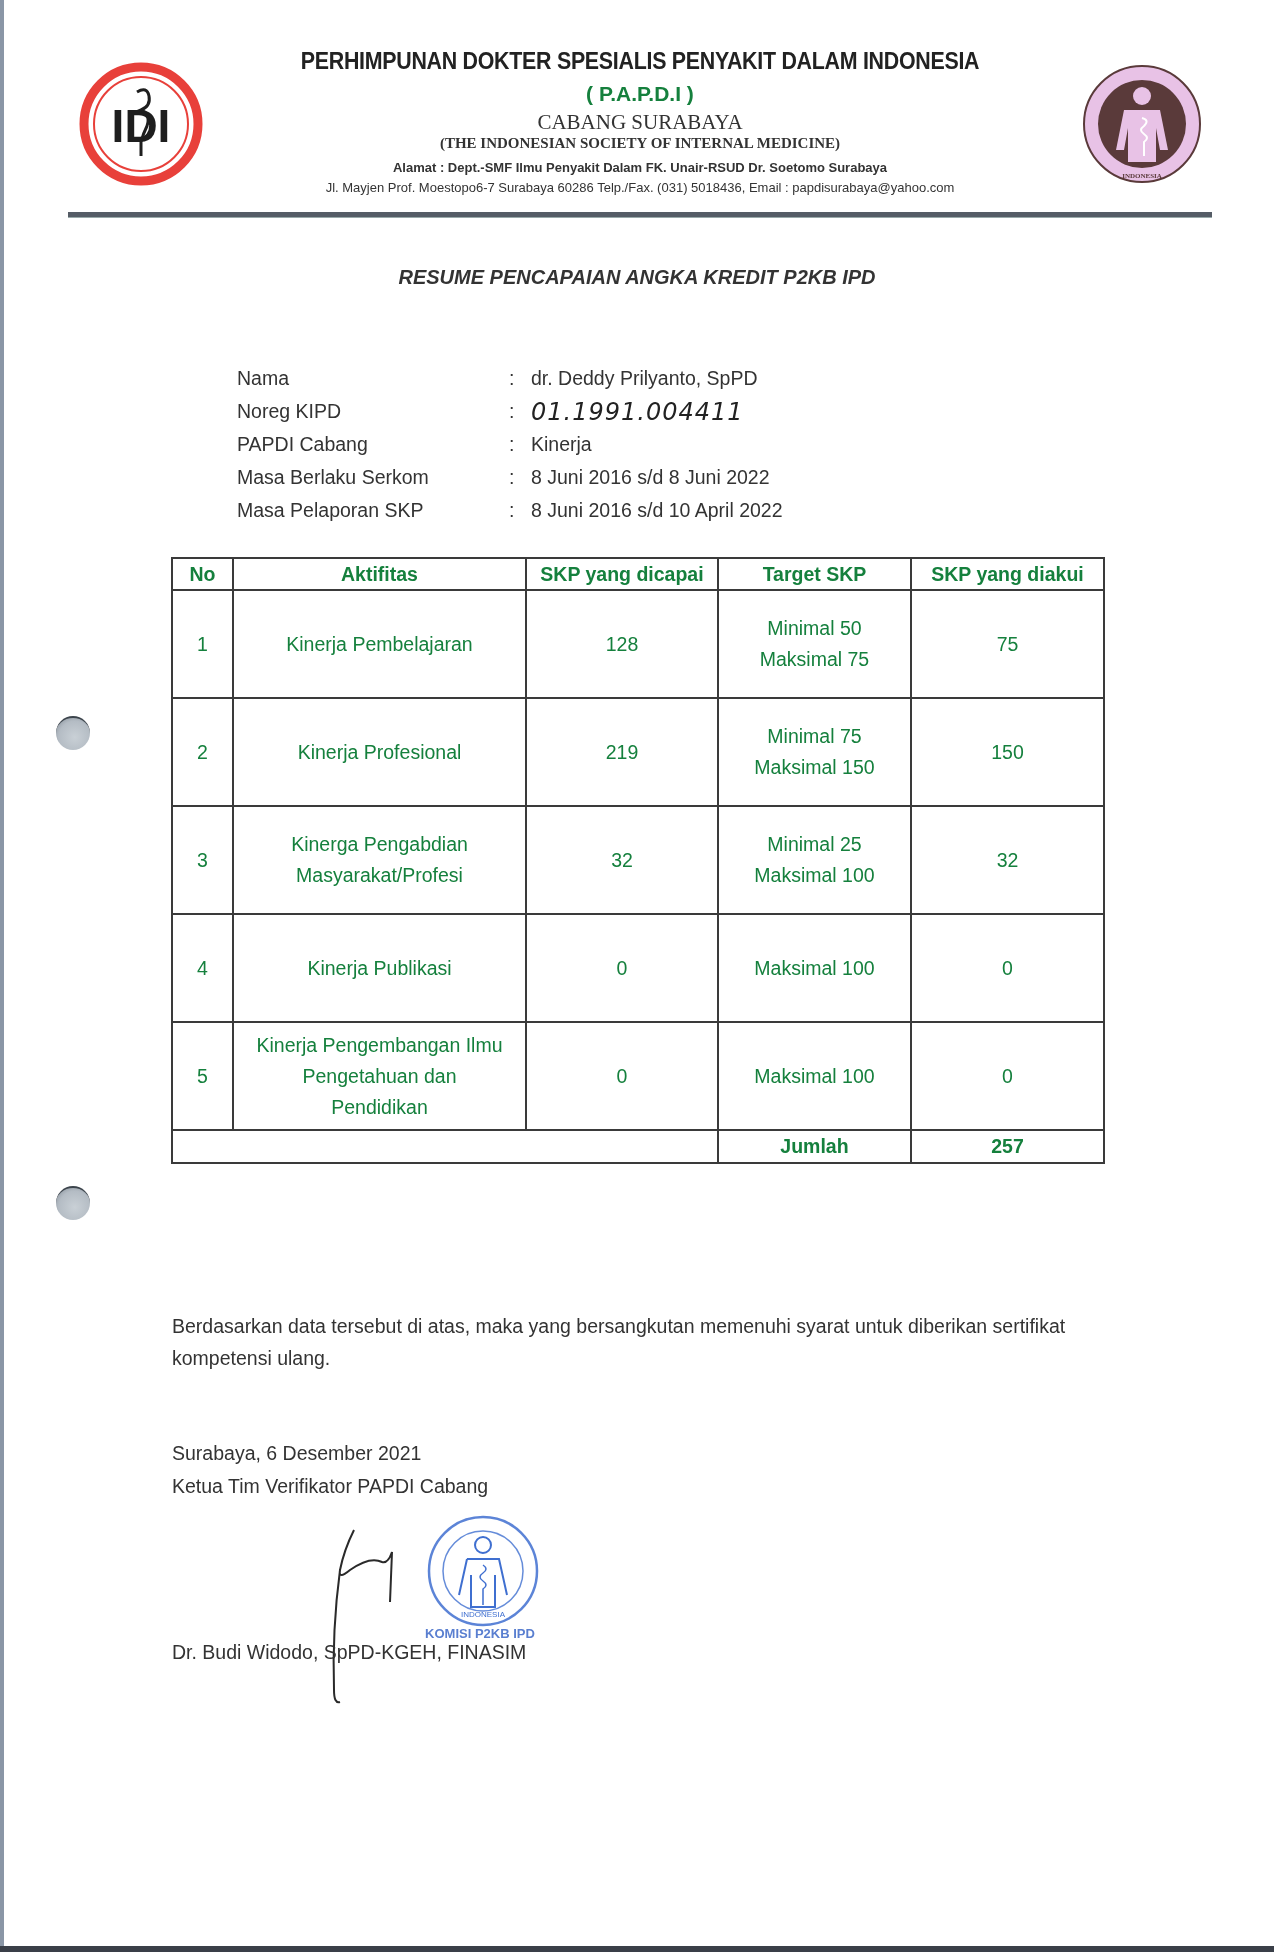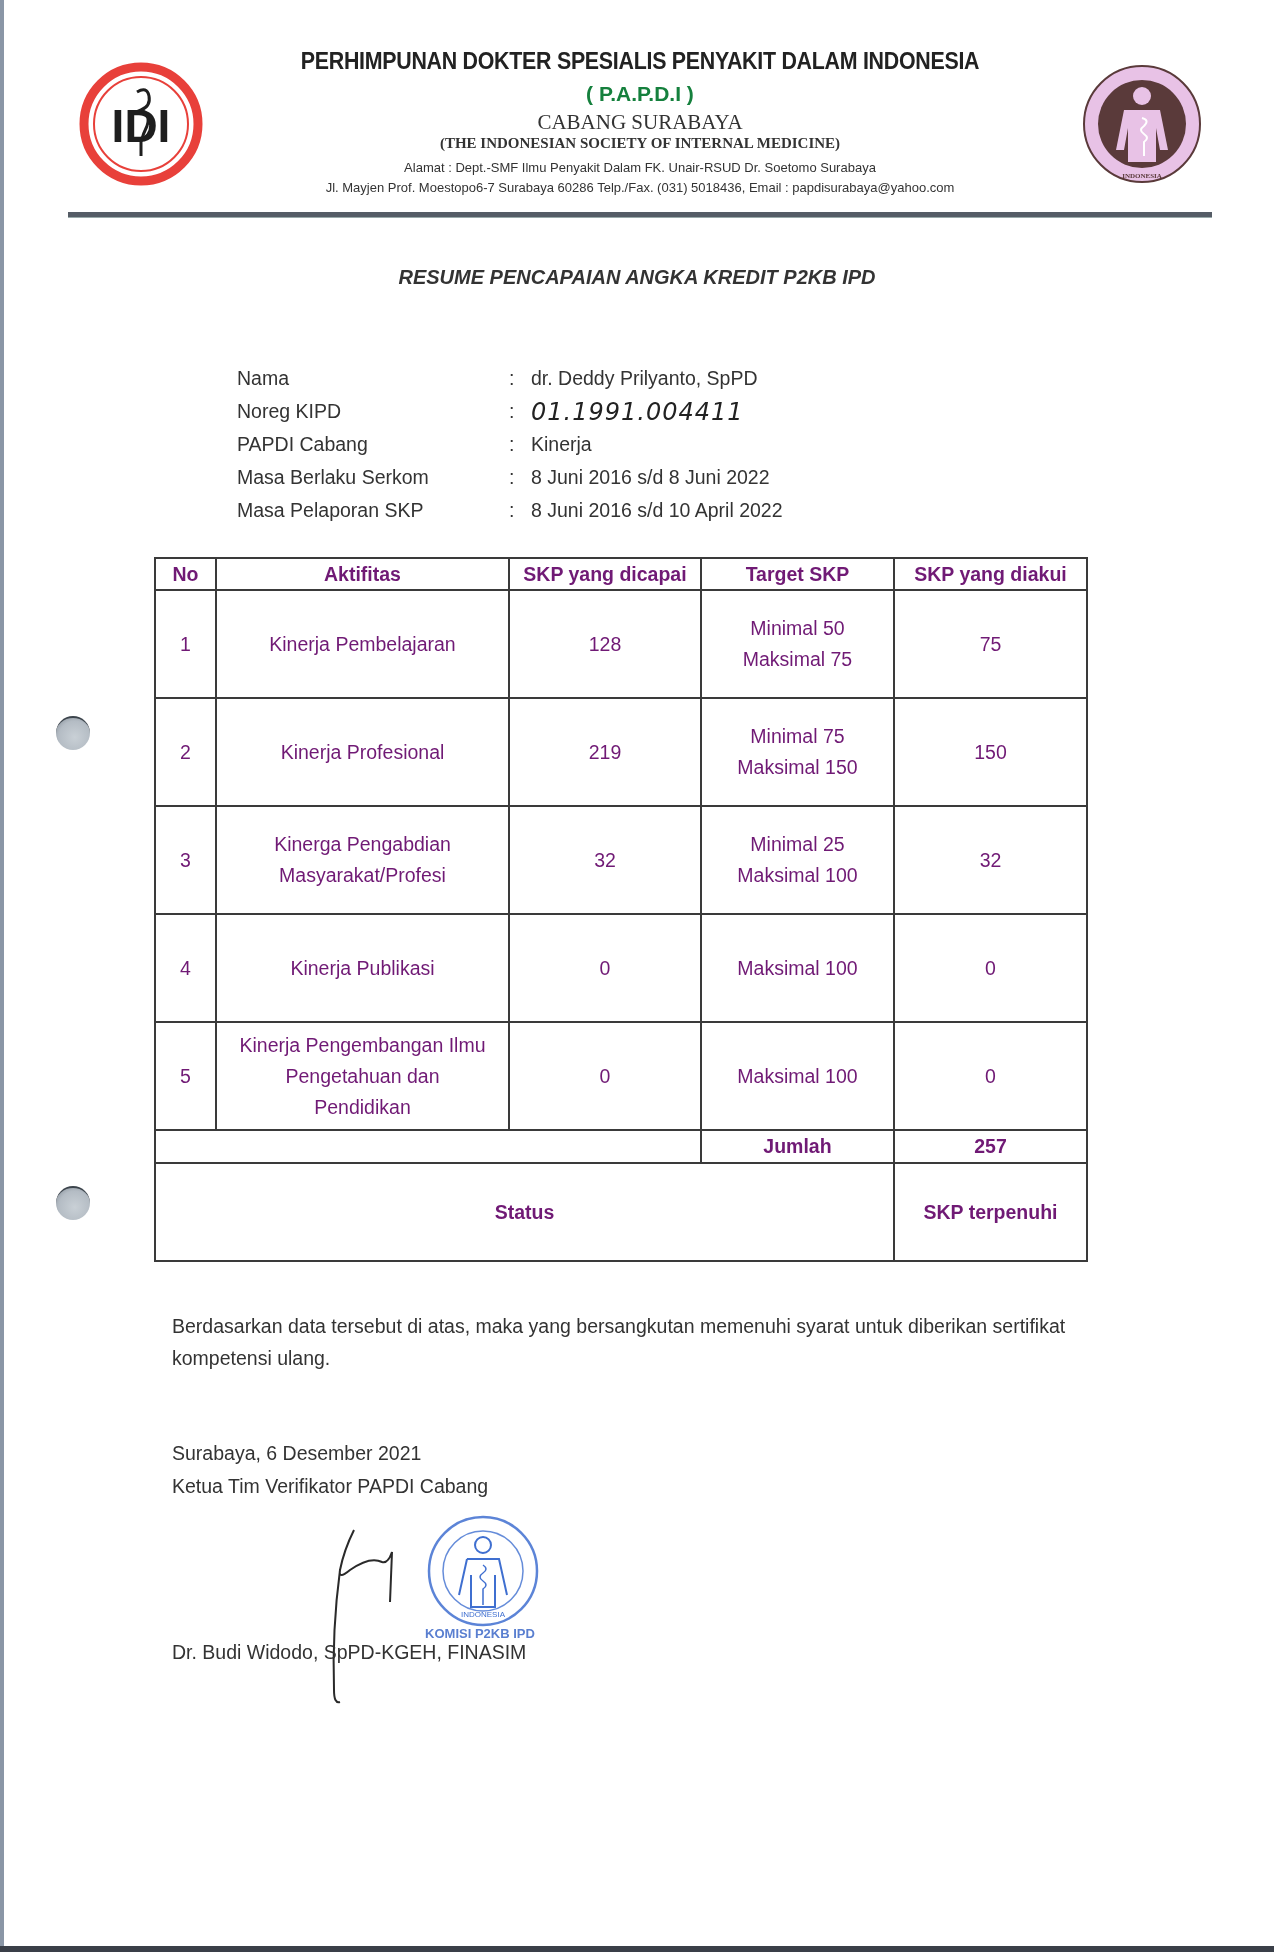--- a/index.html
+++ b/index.html
@@ -13,30 +13,30 @@
   .punch { position: absolute; width: 34px; height: 32px; border-radius: 50%;
     background: radial-gradient(circle at 55% 60%, #c9d0d6 0%, #b4bcc4 60%, #7c858f 100%);
     border-top: 2px solid #3c444c; }
   .logo-left { position: absolute; left: 79px; top: 62px; width: 124px; height: 124px; }
   .logo-right { position: absolute; left: 1080px; top: 62px; width: 124px; height: 124px; }
   .hdr { position: absolute; left: 200px; width: 880px; text-align: center; white-space: nowrap; }
   .hdr-org { top: 48px; font-size: 23px; font-weight: bold; letter-spacing: -0.3px; color: #222; transform: scaleX(0.93); }
   .hdr-abbr { top: 82px; font-size: 21px; font-weight: bold; color: #15803d; }
   .hdr-branch { top: 110px; font-family: "Liberation Serif", serif; font-size: 21px; color: #333; }
   .hdr-eng { top: 135px; font-family: "Liberation Serif", serif; font-size: 15px; font-weight: bold; color: #333; }
-  .hdr-addr1 { top: 160px; font-size: 13px; color: #333; }
+  .hdr-addr1 { top: 160px; font-size: 13px; color: #333; font-weight: bold; }
   .hdr-addr2 { top: 180px; font-size: 13px; color: #333; }
   .hdr-rule { position: absolute; left: 68px; top: 212px; width: 1144px; height: 5px; background: #555c66; border-bottom: 1px solid #9aa; }
   .doc-title { position: absolute; left: 0; width: 1274px; top: 266px; text-align: center; font-size: 20px; font-weight: bold; color: #333; }
   .info { position: absolute; left: 237px; top: 362px; font-size: 19.5px; color: #333; }
   .info-row { height: 33px; display: flex; align-items: center; }
   .info-label { width: 272px; }
   .info-colon { width: 22px; }
   .info-hand { font-family: "DejaVu Sans", sans-serif; font-size: 24px; font-weight: 200; letter-spacing: 1px; color: #222; font-style: italic; }
-  table.skp { position: absolute; left: 154px; top: 557px; border-collapse: collapse; font-size: 19.5px; color: #701a75; }
+  table.skp { position: absolute; left: 171px; top: 557px; border-collapse: collapse; font-size: 19.5px; color: #15803d; }
   table.skp td, table.skp th { border: 2px solid #3a3a3a; text-align: center; vertical-align: middle; padding: 0; }
   table.skp th { height: 30px; font-weight: bold; }
   .c-no { width: 59px; } .c-act { width: 291px; } .c-got { width: 190px; } .c-tgt { width: 191px; } .c-rec { width: 191px; }
   tr.data td { height: 106px; line-height: 31px; }
   tr.sum td { height: 31px; font-weight: bold; border-radius: 10px; }
   tr.status td { height: 96px; font-weight: bold; }
   .para { position: absolute; left: 172px; top: 1310px; width: 940px; font-size: 19.5px; line-height: 32px; color: #333; }
   .sign { position: absolute; left: 172px; font-size: 19.5px; color: #333; }
   .sign-place { top: 1442px; } .sign-role { top: 1475px; } .sign-name { top: 1641px; }
   .signature { position: absolute; left: 320px; top: 1522px; width: 140px; height: 200px; }
@@ -180,24 +180,20 @@
         </td>
         <td>0</td>
       </tr>
     </tbody>
   <tbody>
     <tr class="sum">
       <td colspan="3"></td>
       <td>Jumlah</td>
       <td>257</td>
     </tr>
-    <tr class="status">
-      <td colspan="4">Status</td>
-      <td>SKP terpenuhi</td>
-    </tr>
   </tbody>
 </table>
 
 <p class="para" style="margin:0;">Berdasarkan data tersebut di atas, maka yang bersangkutan memenuhi syarat untuk diberikan sertifikat kompetensi ulang.</p>
 
 <div class="sign sign-place">Surabaya, 6 Desember 2021</div>
 <div class="sign sign-role">Ketua Tim Verifikator PAPDI Cabang</div>
 
 <svg class="signature" viewBox="0 0 140 200">
   <path d="M34 8 q-10 20 -14 40 q-2 10 10 0 q20 -14 32 -8 q6 2 10 -10 l-2 50 M20 48 q-8 60 -6 120 q0 14 6 12" fill="none" stroke="#2a2a2a" stroke-width="2"></path>

